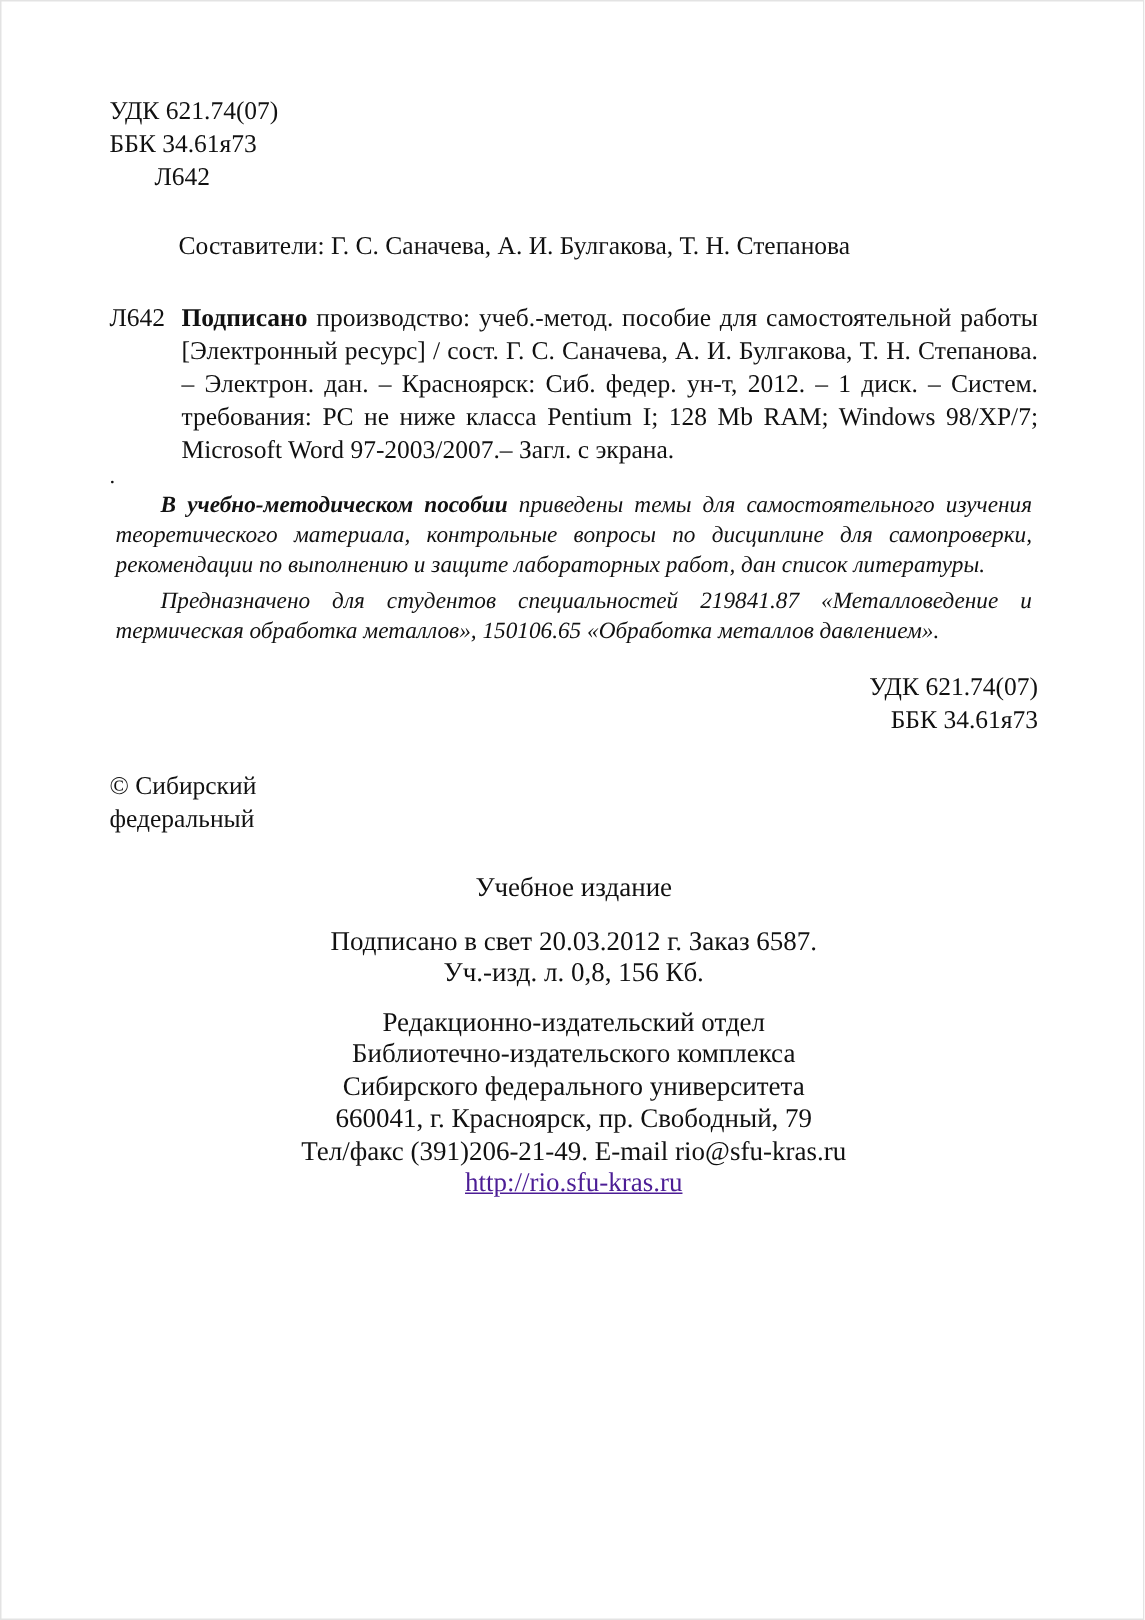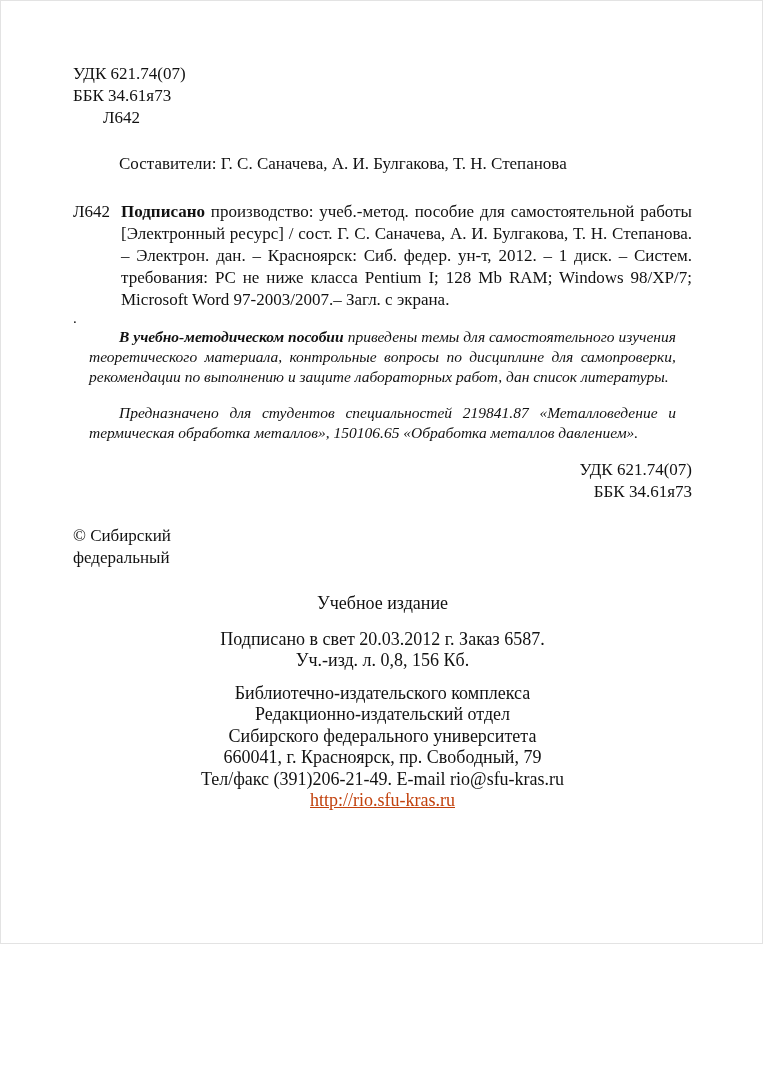--- a/index.html
+++ b/index.html
@@ -3,21 +3,21 @@
 <meta charset="utf-8">
 <style>
   html, body {
     margin: 0;
     padding: 0;
     background: #ffffff;
   }
   .page {
     position: relative;
     width: 763px;
-    height: 944px;
+    height: 1080px;
     box-sizing: border-box;
     background: #ffffff;
     border: 1px solid #e3e3e3;
     padding: 62px 70px 40px 72px;
     font-family: "Liberation Serif", "DejaVu Serif", serif;
     font-size: 17px;
     line-height: 22px;
     color: #111111;
     overflow: hidden;
   }
@@ -50,21 +50,21 @@
     line-height: 14px;
     font-size: 15px;
   }
 
   .annotation {
     font-style: italic;
     font-size: 15.5px;
     line-height: 20px;
   }
   .annotation p {
-    margin: 16px;
+    margin: 4px;
     text-indent: 30px;
     text-align: justify;
   }
   .annotation .first { margin-top: 2px; }
 
   .codes-bottom {
     margin-top: 16px;
     text-align: right;
   }
   .copyright {
@@ -76,21 +76,21 @@
     text-align: center;
     font-size: 18px;
     line-height: 21.5px;
   }
   .edition-type { margin-top: 24px; }
   .prepared      { margin-top: 15px; }
   .release       { margin-top: 14px; text-align: center; }
   .publisher     { margin-top: 11px; }
 
   .link-line a {
-    color: #c2410c;
+    color: #4c1d95;
     text-decoration: underline;
     cursor: pointer;
   }
 </style>
 </head>
 <body>
 
 <div class="page">
 
   <div class="codes-top">
@@ -125,21 +125,21 @@
 
   <div class="centered edition-type">Учебное издание</div>
 
 
   <div class="centered release">
     <div>Подписано в свет 20.03.2012 г. Заказ 6587.</div>
     <div>Уч.-изд. л. 0,8, 156 Кб.</div>
   </div>
 
   <div class="centered publisher">
+    <div>Редакционно-издательский отдел</div>
     <div>Библиотечно-издательского комплекса</div>
-    <div>Редакционно-издательский отдел</div>
     <div>Сибирского федерального университета</div>
     <div>660041, г.  Красноярск, пр. Свободный, 79</div>
     <div>Тел/факс (391)206-21-49. E-mail rio@sfu-kras.ru</div>
     <div class="link-line"><a href="#">http://rio.sfu-kras.ru</a></div>
   </div>
 
 </div>
 
 </body></html>

